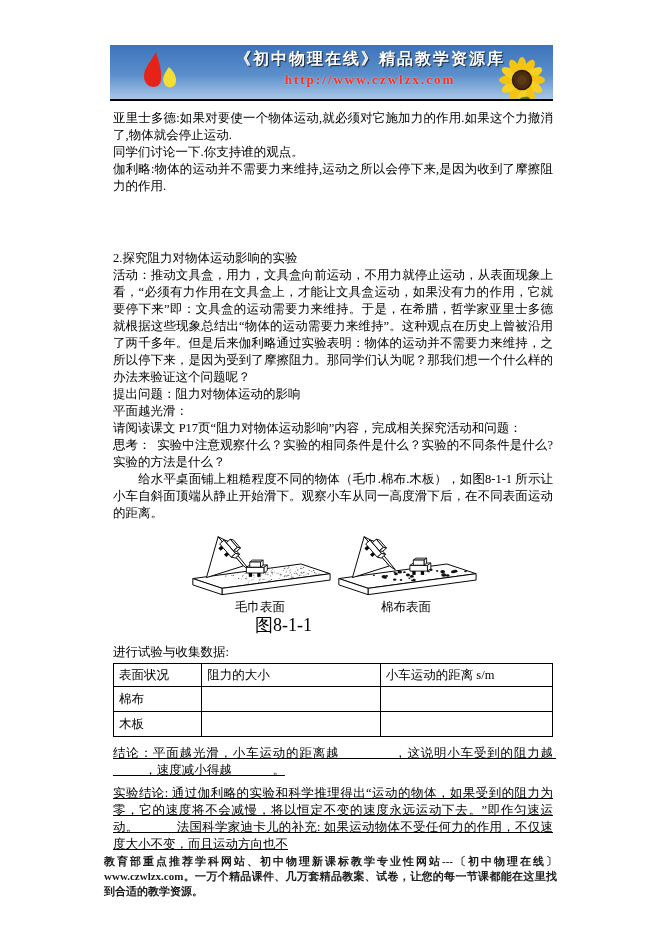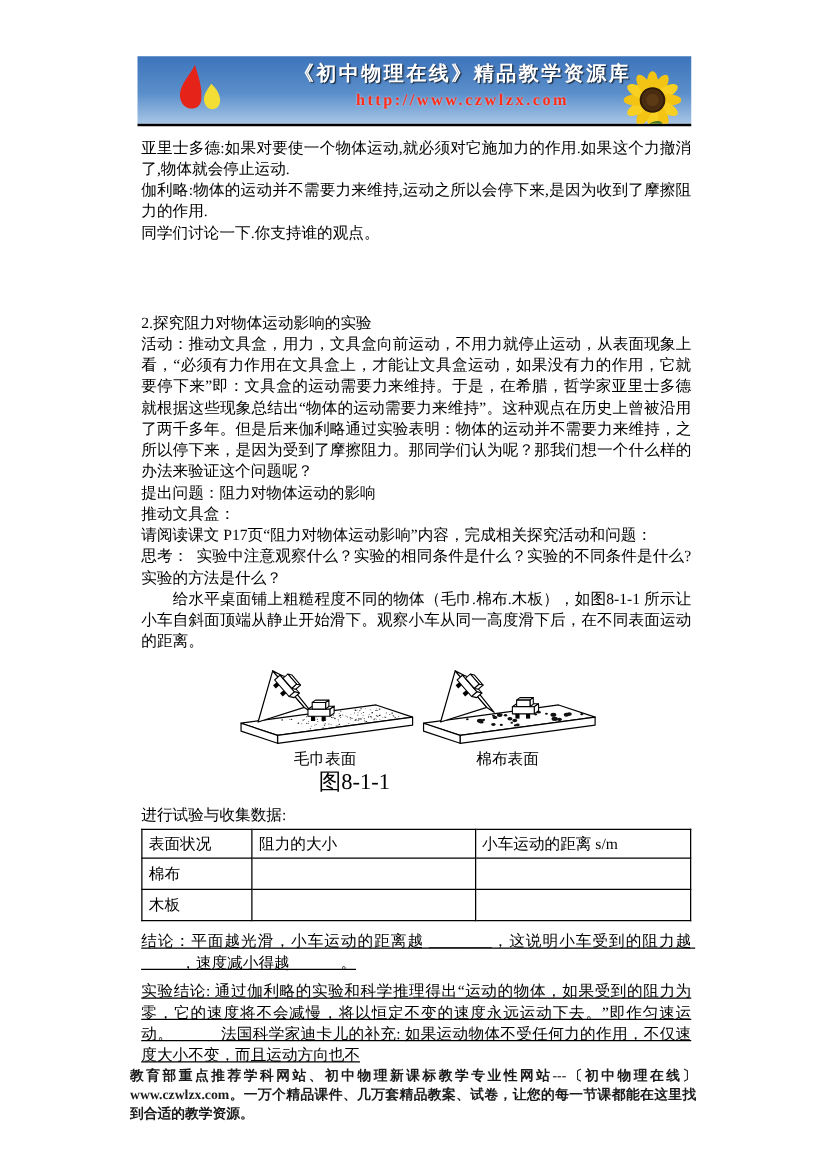--- a/index.html
+++ b/index.html
@@ -73,27 +73,27 @@
         <ellipse cx="-6" cy="20" rx="7" ry="3.5" fill="#4f7a2a" transform="rotate(-20)"></ellipse>
         <circle r="9.5" fill="#4a2c10" stroke="#2e1a08" stroke-width="1.5"></circle>
         <circle r="5" fill="#5d3a16"></circle>
       </g>
     </svg>
   </div>
 
   <div class="content">
 
     <p class="para">亚里士多德:如果对要使一个物体运动,就必须对它施加力的作用.如果这个力撤消了,物体就会停止运动.</p>
+    <p class="para">同学们讨论一下.你支持谁的观点。</p>
     <p class="para">伽利略:物体的运动并不需要力来维持,运动之所以会停下来,是因为收到了摩擦阻力的作用.</p>
-    <p class="para">同学们讨论一下.你支持谁的观点。</p>
 
     <p class="para gap-heading">2.探究阻力对物体运动影响的实验</p>
     <p class="para">活动：推动文具盒，用力，文具盒向前运动，不用力就停止运动，从表面现象上看，“必须有力作用在文具盒上，才能让文具盒运动，如果没有力的作用，它就要停下来”即：文具盒的运动需要力来维持。于是，在希腊，哲学家亚里士多德就根据这些现象总结出“物体的运动需要力来维持”。这种观点在历史上曾被沿用了两千多年。但是后来伽利略通过实验表明：物体的运动并不需要力来维持，之所以停下来，是因为受到了摩擦阻力。那同学们认为呢？那我们想一个什么样的办法来验证这个问题呢？</p>
     <p class="para">提出问题：阻力对物体运动的影响</p>
-    <p class="para">推动文具盒：</p>
+    <p class="para">平面越光滑：</p>
     <p class="para">请阅读课文 P17页“阻力对物体运动影响”内容，完成相关探究活动和问题：</p>
     <p class="para">思考：  实验中注意观察什么？实验的相同条件是什么？实验的不同条件是什么?实验的方法是什么？</p>
     <p class="para">　　给水平桌面铺上粗糙程度不同的物体（毛巾.棉布.木板），如图8-1-1 所示让小车自斜面顶端从静止开始滑下。观察小车从同一高度滑下后，在不同表面运动的距离。</p>
 
     <div class="figure">
       <div class="fig-row">
 
         <div class="fig-cell">
           <svg class="ramp-svg" viewBox="0 0 150 70">
             <defs>

